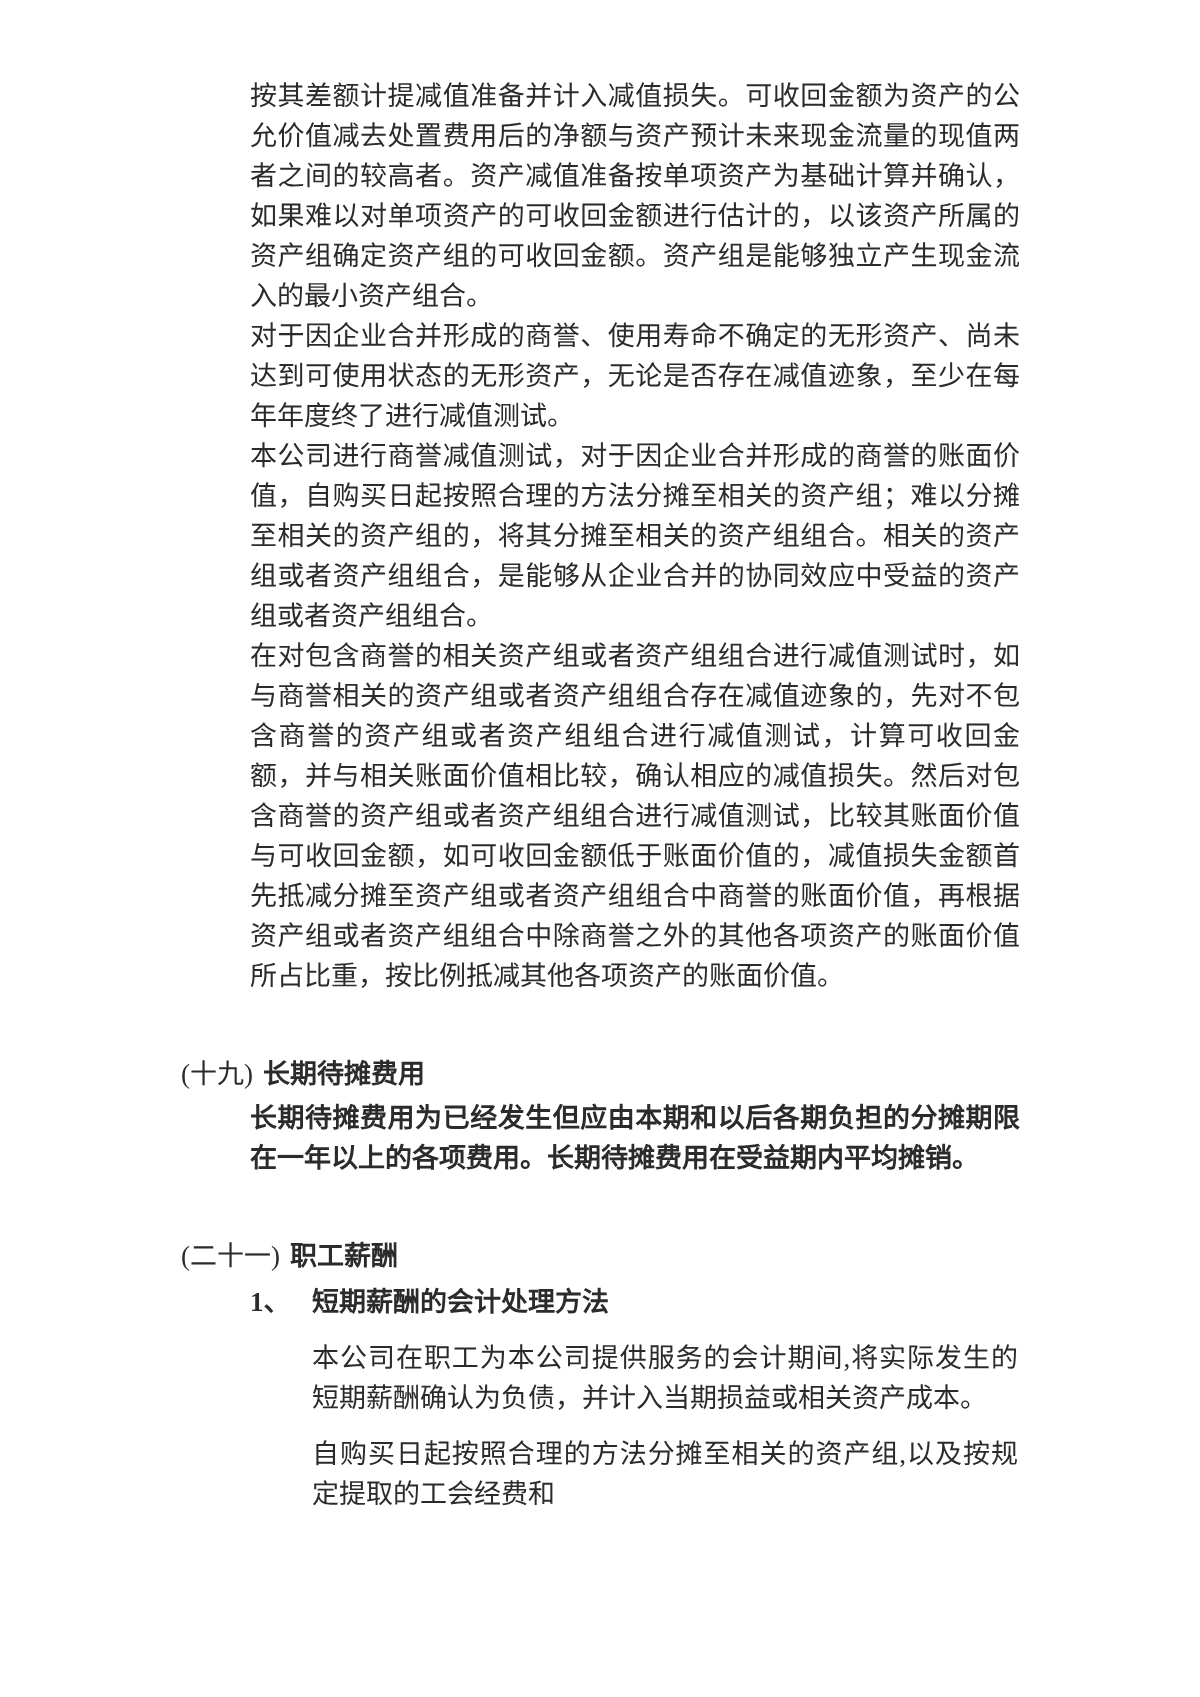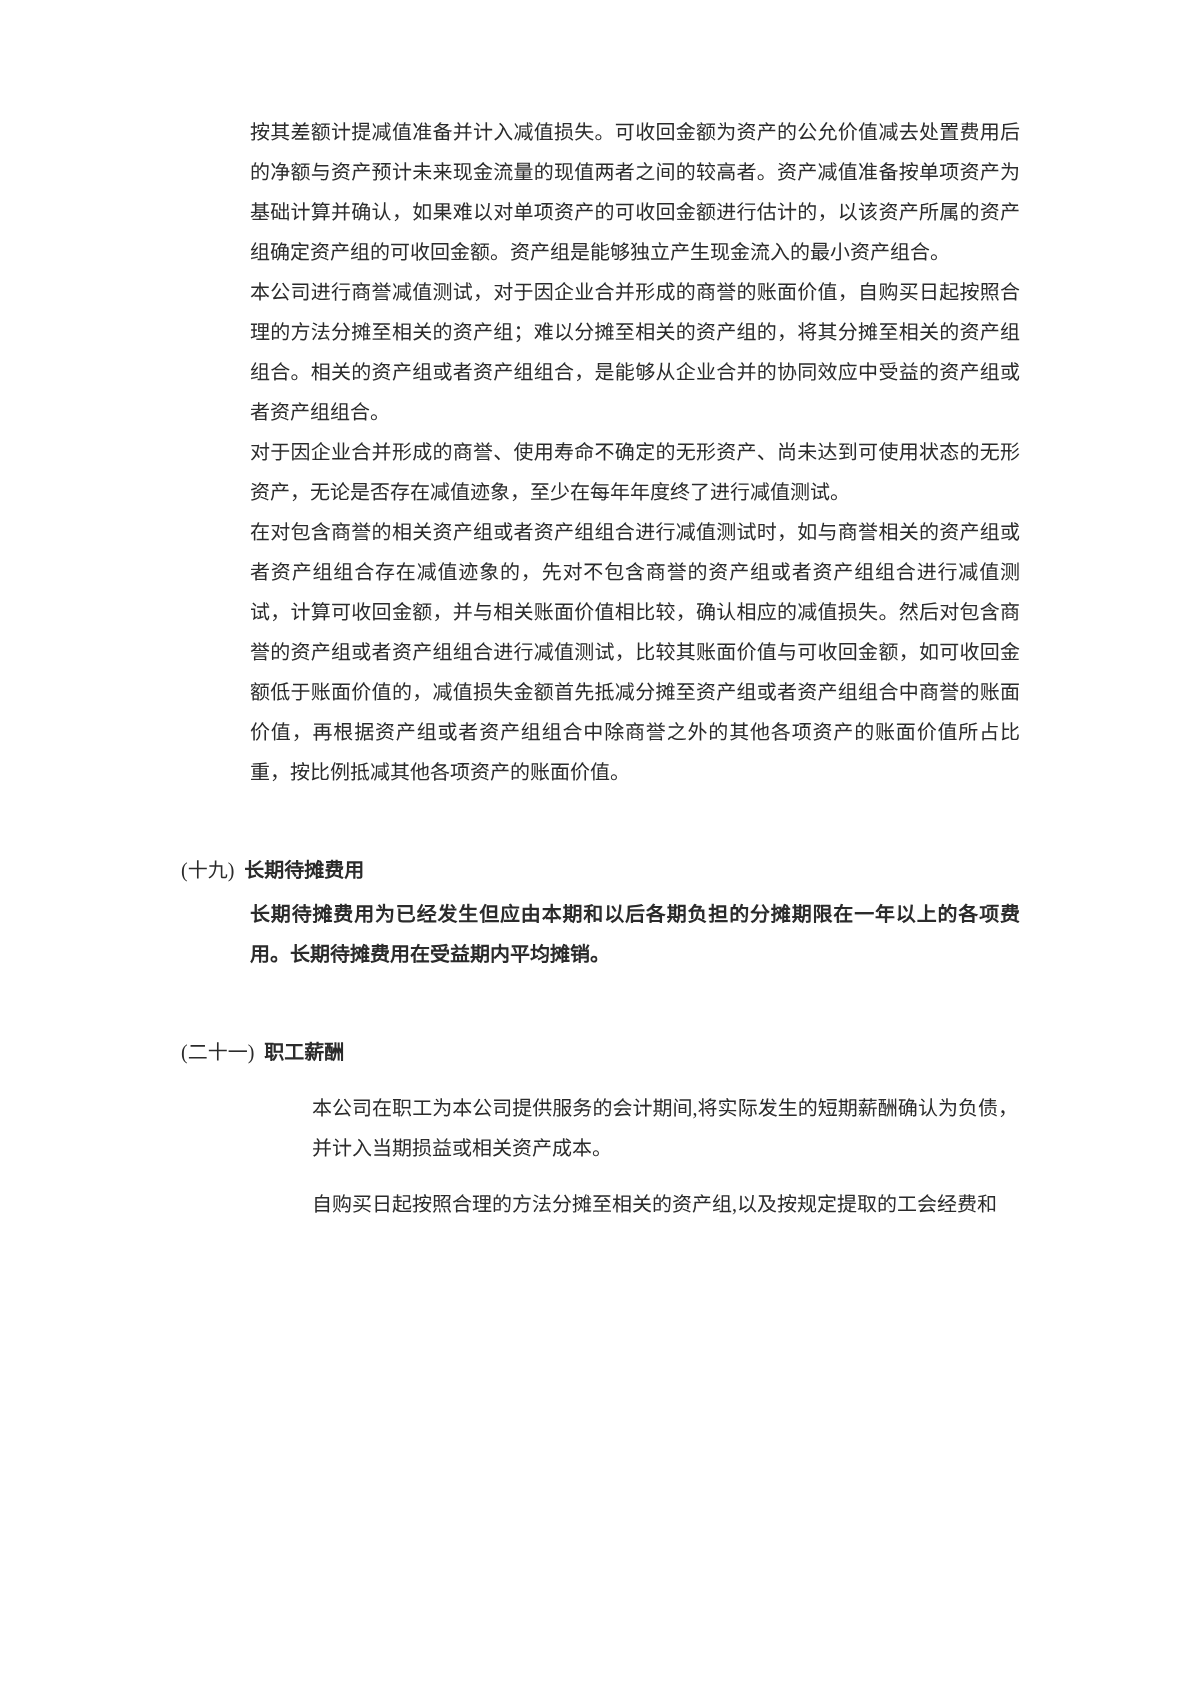--- a/index.html
+++ b/index.html
@@ -8,24 +8,24 @@
     background: #ffffff;
   }
   .page {
     position: relative;
     width: 1200px;
     height: 1697px;
     margin: 0 auto;
     background: #ffffff;
     color: #2b2b2b;
     font-family: "Liberation Serif", "DejaVu Serif", serif;
-    font-size: 20px;
+    font-size: 27px;
     overflow: hidden;
     box-sizing: border-box;
-    padding-top: 112px;
+    padding-top: 76px;
   }
   p {
     margin: 0;
   }
   .body-par {
     margin-left: 250px;
     width: 770px;
     line-height: 40px;
     text-align: justify;
     text-justify: inter-ideograph;
@@ -74,38 +74,41 @@
     margin-top: 16px;
   }
 </style>
 </head>
 <body>
 
 <div class="page">
 
   <div class="intro-block">
     <p class="body-par">按其差额计提减值准备并计入减值损失。可收回金额为资产的公允价值减去处置费用后的净额与资产预计未来现金流量的现值两者之间的较高者。资产减值准备按单项资产为基础计算并确认，如果难以对单项资产的可收回金额进行估计的，以该资产所属的资产组确定资产组的可收回金额。资产组是能够独立产生现金流入的最小资产组合。</p>
+    <p class="body-par">对于因企业合并形成的商誉、使用寿命不确定的无形资产、尚未达到可使用状态的无形资产，无论是否存在减值迹象，至少在每年年度终了进行减值测试。</p>
     <p class="body-par">本公司进行商誉减值测试，对于因企业合并形成的商誉的账面价值，自购买日起按照合理的方法分摊至相关的资产组；难以分摊至相关的资产组的，将其分摊至相关的资产组组合。相关的资产组或者资产组组合，是能够从企业合并的协同效应中受益的资产组或者资产组组合。</p>
-    <p class="body-par">对于因企业合并形成的商誉、使用寿命不确定的无形资产、尚未达到可使用状态的无形资产，无论是否存在减值迹象，至少在每年年度终了进行减值测试。</p>
     <p class="body-par">在对包含商誉的相关资产组或者资产组组合进行减值测试时，如与商誉相关的资产组或者资产组组合存在减值迹象的，先对不包含商誉的资产组或者资产组组合进行减值测试，计算可收回金额，并与相关账面价值相比较，确认相应的减值损失。然后对包含商誉的资产组或者资产组组合进行减值测试，比较其账面价值与可收回金额，如可收回金额低于账面价值的，减值损失金额首先抵减分摊至资产组或者资产组组合中商誉的账面价值，再根据资产组或者资产组组合中除商誉之外的其他各项资产的账面价值所占比重，按比例抵减其他各项资产的账面价值。</p>
   </div>
 
   <div class="section">
     <div class="section-heading">
       <span class="sec-label">(十九)</span><span class="sec-title">长期待摊费用</span>
     </div>
     <div class="section-body">
       <p class="body-par">长期待摊费用为已经发生但应由本期和以后各期负担的分摊期限在一年以上的各项费用。长期待摊费用在受益期内平均摊销。</p>
     </div>
   </div>
 
 
   <div class="section">
     <div class="section-heading">
       <span class="sec-label">(二十一)</span><span class="sec-title">职工薪酬</span>
     </div>
     <div class="subsection">
+      <div class="sub-heading">
+        <span class="sub-num">1、</span><span class="sub-title">短期薪酬的会计处理方法</span>
+      </div>
       <p class="sub-par">本公司在职工为本公司提供服务的会计期间,将实际发生的短期薪酬确认为负债，并计入当期损益或相关资产成本。</p>
       <p class="sub-par">自购买日起按照合理的方法分摊至相关的资产组,以及按规定提取的工会经费和</p>
     </div>
   </div>
 
 </div>
 
 </body></html>

